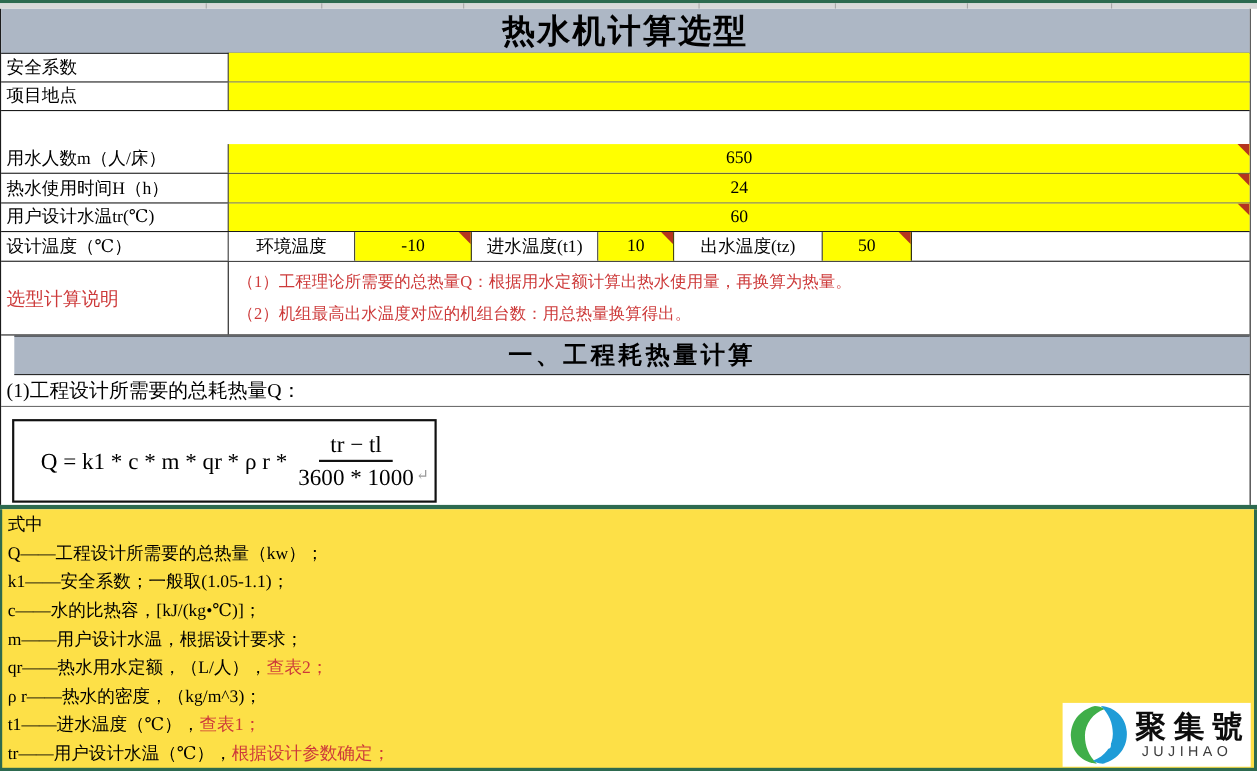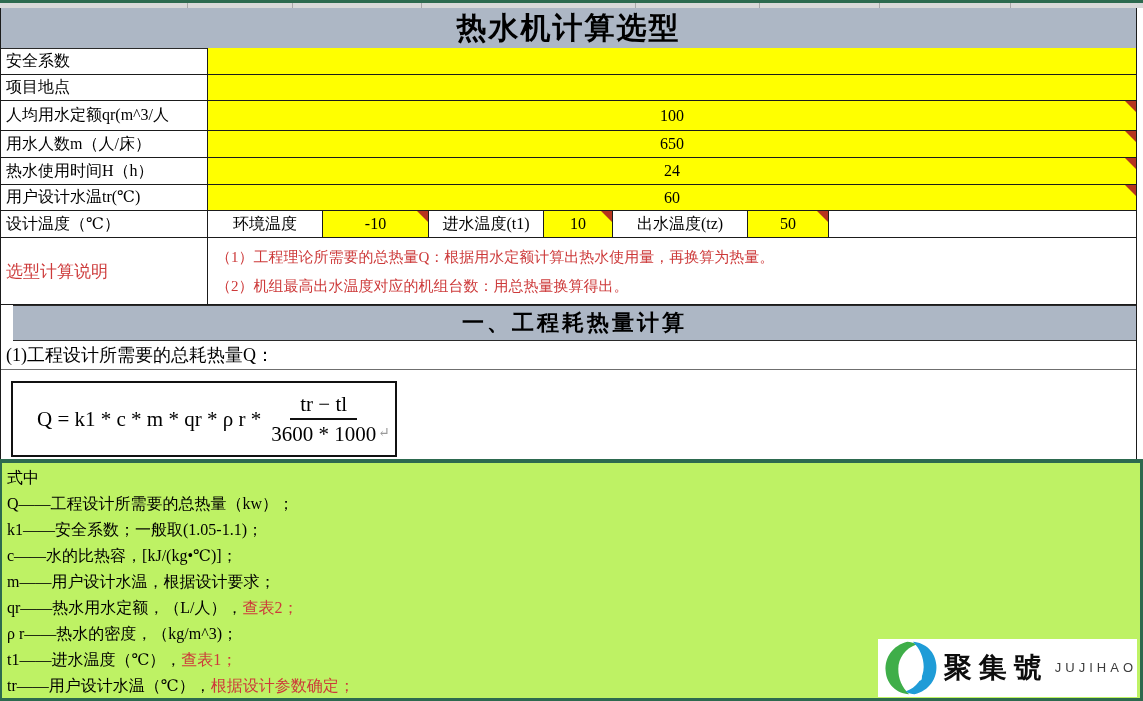--- a/index.html
+++ b/index.html
@@ -31,25 +31,25 @@
   .subrow{position:absolute;left:0;right:0;border-bottom:1px solid #6f6f6f;box-sizing:border-box;
           display:flex;align-items:center;padding-left:5px;font-size:18px;}
   .formula-zone{position:absolute;left:0;right:0;}
   .formula-box{position:absolute;left:10px;top:11px;width:386px;height:76px;box-sizing:border-box;
                border:2px solid #111;display:flex;align-items:center;padding-left:24px;font-size:21px;}
   .frac{display:inline-flex;flex-direction:column;align-items:center;margin-left:10px;line-height:1.25;}
   .frac .num{border-bottom:2px solid #111;padding:0 10px 1px 10px;}
   .frac .den{padding-top:1px;}
   .ret{color:#9a9a9a;font-size:14px;margin-left:2px;align-self:flex-end;padding-bottom:14px;}
   .divider-green{position:absolute;left:0;top:459px;width:1143px;height:4px;background:#2d6a4f;}
-  .lower{position:absolute;left:0;top:463px;width:1143px;height:238px;box-sizing:border-box;background:#bef264;
+  .lower{position:absolute;left:0;top:463px;width:1143px;height:238px;box-sizing:border-box;background:#fde047;
          border-left:2px solid #2d6a4f;border-right:3px solid #2d6a4f;border-bottom:3px solid #2d6a4f;overflow:hidden;}
   .legend{padding:2px 0 0 5px;font-size:16px;line-height:26px;white-space:nowrap;}
   .logo{position:absolute;right:3px;bottom:1px;display:flex;align-items:center;gap:4px;background:#fff;padding-left:4px;}
-  .logo-text{display:flex;align-items:center;}
+  .logo-text{display:flex;flex-direction:column;align-items:flex-start;}
   .logo-cn{font-size:28px;font-weight:bold;letter-spacing:7px;line-height:30px;color:#0d0d0d;
            font-family:"Liberation Sans","DejaVu Sans",sans-serif;}
   .logo-en{font-size:13px;letter-spacing:4px;color:#3c3c3c;line-height:14px;margin-left:6px;
            font-family:"Liberation Sans","DejaVu Sans",sans-serif;}
 </style>
 </head>
 <body>
 
 <div class="screen">
 
@@ -75,27 +75,20 @@
       </div>
     </div>
 
     <div class="row" style="top:67px;height:26px">
       <div class="cell lab">项目地点</div>
       <div class="cell val">
         <span></span>
       </div>
     </div>
 
-    <div class="row" style="top:93px;height:30px">
-      <div class="cell lab">人均用水定额qr(m^3/人</div>
-      <div class="cell val">
-        <span>100</span>
-        <i class="tri"></i>
-      </div>
-    </div>
 
     <div class="row" style="top:123px;height:27px">
       <div class="cell lab">用水人数m（人/床）</div>
       <div class="cell val">
         <span>650</span>
         <i class="tri"></i>
       </div>
     </div>
 
     <div class="row" style="top:150px;height:27px">

